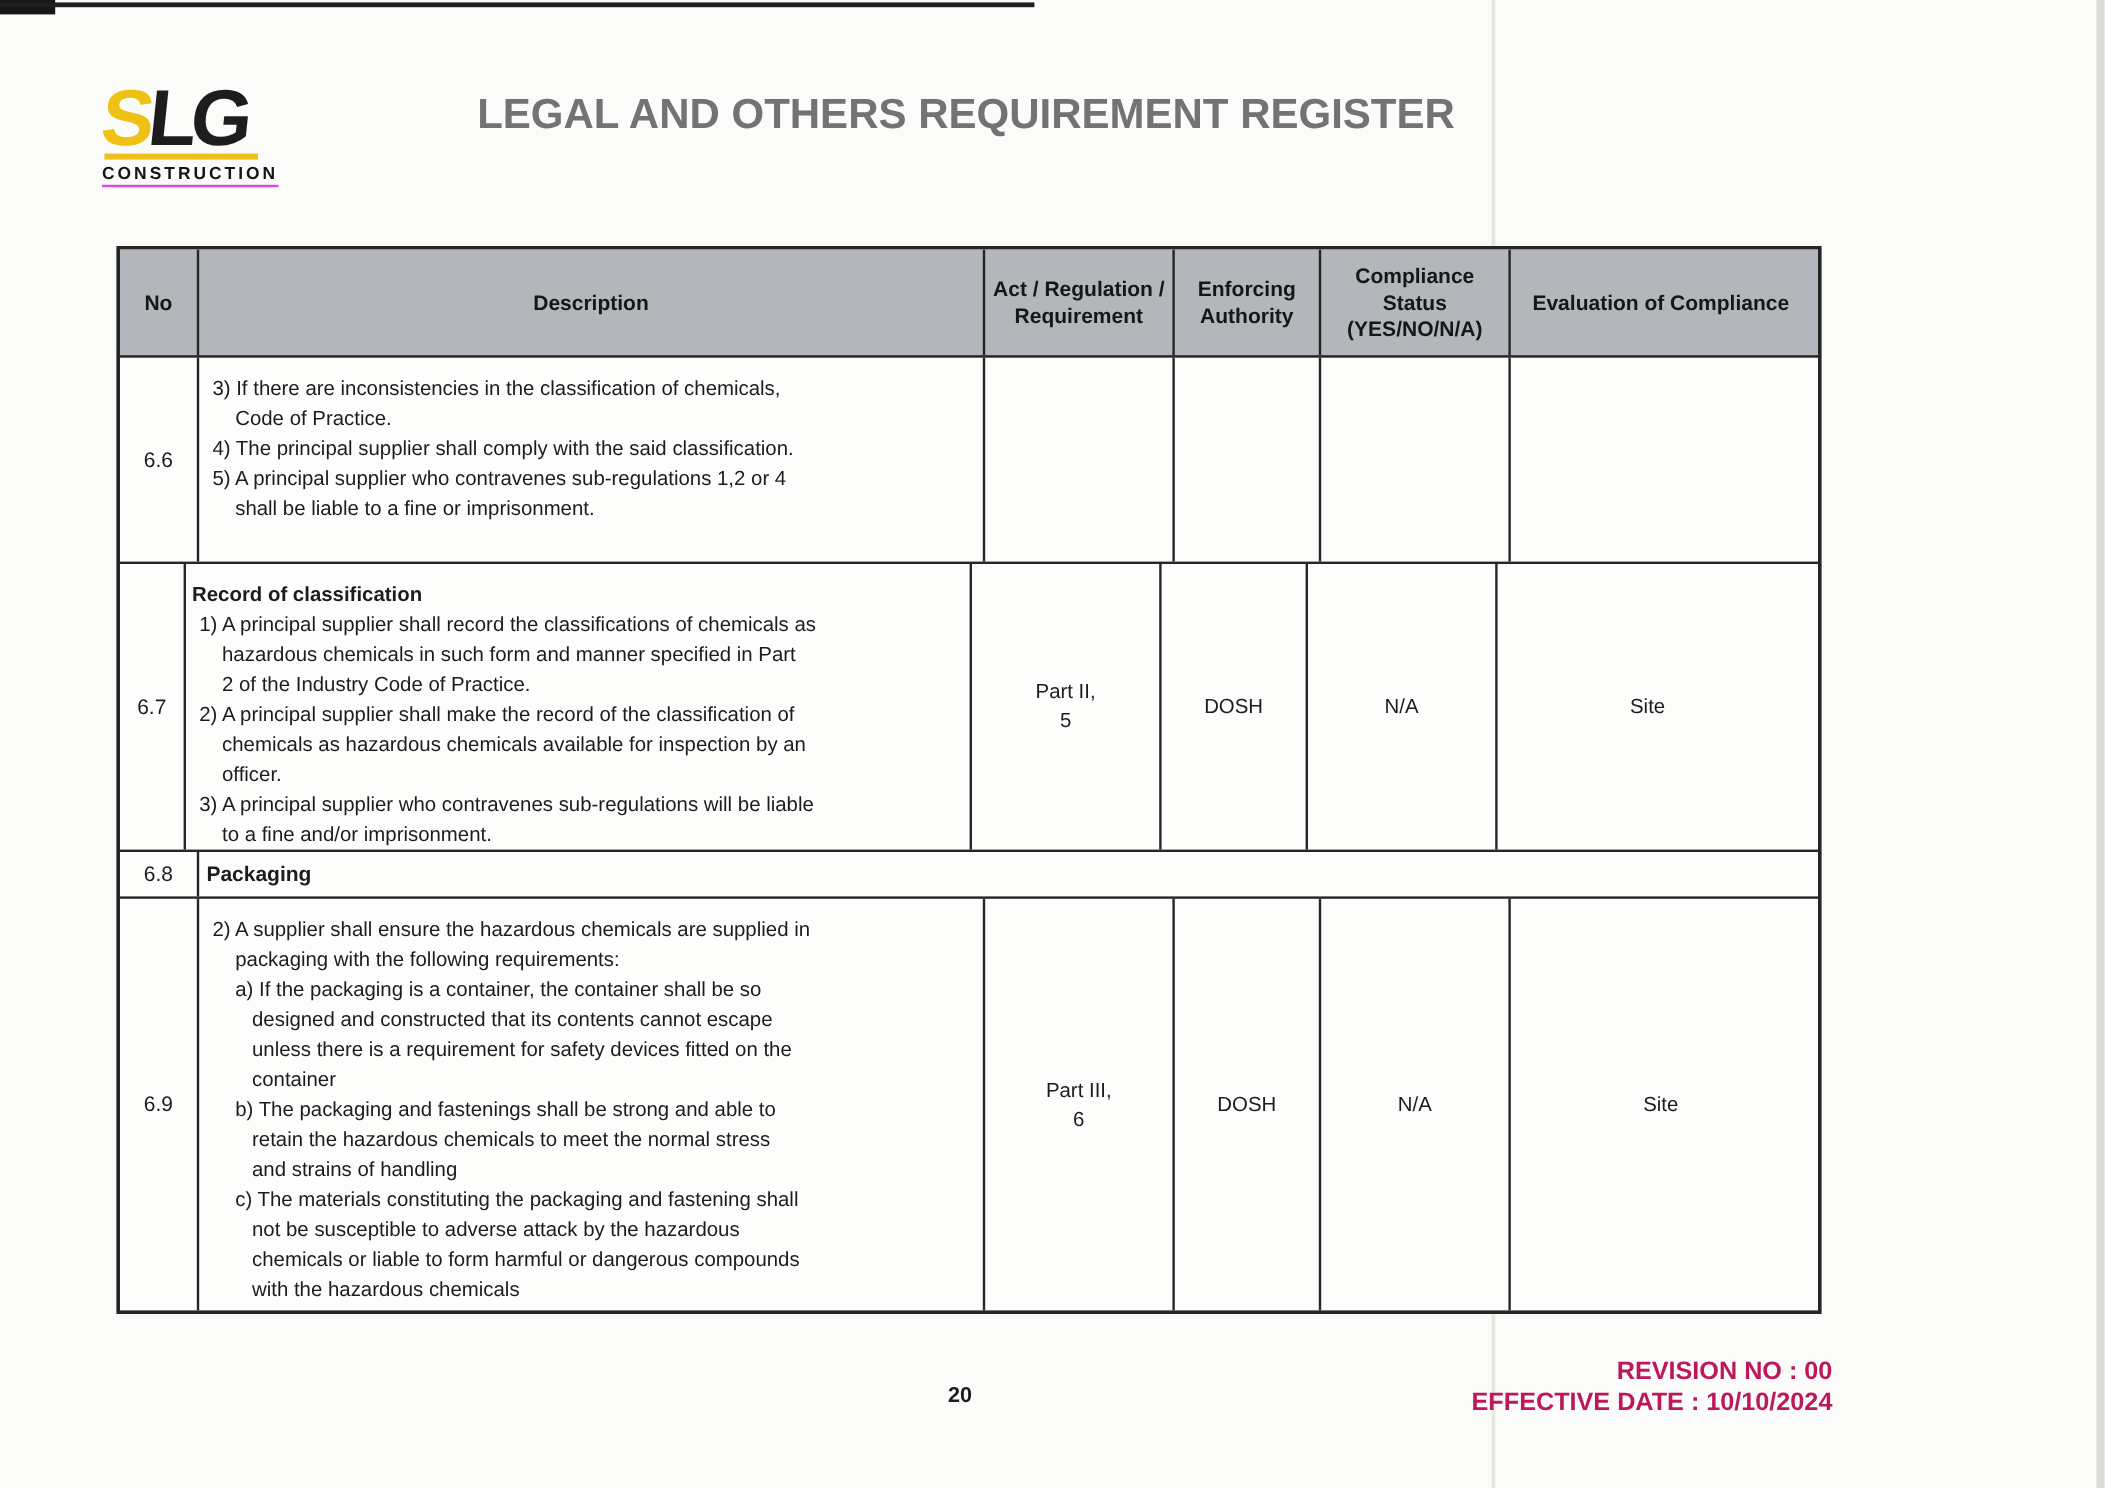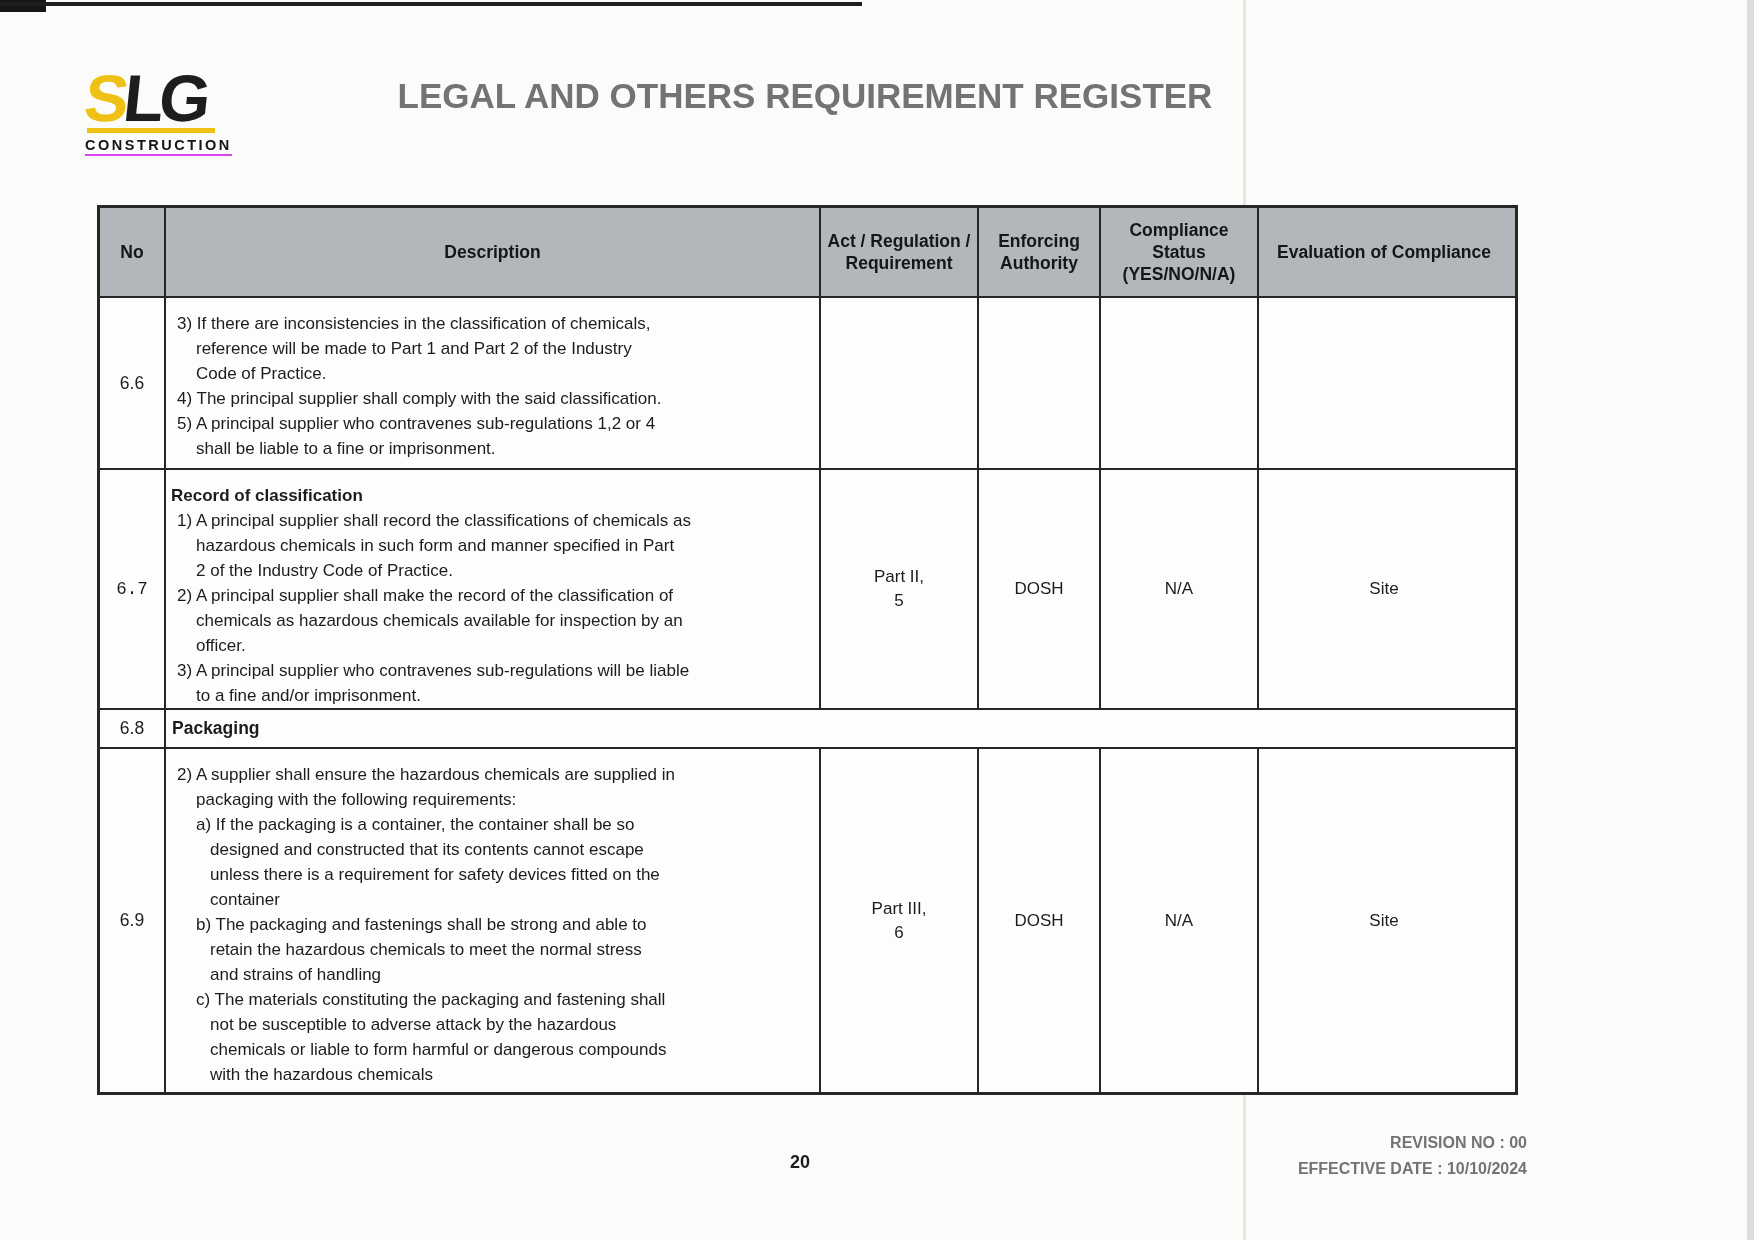--- a/index.html
+++ b/index.html
@@ -55,21 +55,21 @@
   .td-val{
     display:flex;align-items:center;justify-content:center;text-align:center;
     font-size:17px;line-height:24px;white-space:pre-line;
   }
   .td-section{
     flex:1 1 auto;display:flex;align-items:center;
     font-weight:700;font-size:17.5px;padding-left:6px;
   }
   
   .page-number{position:absolute;left:770px;top:1152px;width:60px;text-align:center;font-size:18px;font-weight:600;}
-  .rev-block{position:absolute;right:227px;top:1130px;text-align:right;font-size:16px;font-weight:700;line-height:26px;color:#737373;}
+  .rev-block{position:absolute;right:227px;top:1130px;text-align:right;font-size:21px;font-weight:700;line-height:26px;color:#be185d;}
 </style>
 </head>
 <body>
 
 <div class="scan-top-nub"></div>
 <div class="scan-top-line"></div>
 <div class="scan-fold-line"></div>
 <div class="scan-right-edge"></div>
 
 <div class="logo">
@@ -89,33 +89,32 @@
       <div class="t-cell" style="width: 122px;">Enforcing
 Authority</div>
       <div class="t-cell" style="width: 158px;">Compliance Status
 (YES/NO/N/A)</div>
       <div class="t-cell" style="width: 250px; text-align: right;">Evaluation of Compliance</div>
     </div>
     <div class="t-row" style="height: 170px;">
       <div class="t-cell td-no" style="width: 66px;">6.6</div>
       <div class="t-cell td-desc" style="width: 655px;">
         <div class="desc-line i0">3) If there are inconsistencies in the classification of chemicals,</div>
-        <div class="desc-line i1">reference will be made to Part 1 and Part 2 of the Industry</div>
         <div class="desc-line i1">Code of Practice.</div>
         <div class="desc-line i0">4) The principal supplier shall comply with the said classification.</div>
         <div class="desc-line i0">5) A principal supplier who contravenes sub-regulations 1,2 or 4</div>
         <div class="desc-line i1">shall be liable to a fine or imprisonment.</div>
       </div>
       <div class="t-cell td-val" style="width: 158px;"></div>
       <div class="t-cell td-val" style="width: 122px;"></div>
       <div class="t-cell td-val" style="width: 158px;"></div>
       <div class="t-cell td-val" style="width: 250px;"></div>
     </div>
     <div class="t-row" style="height: 238px;">
-      <div class="t-cell td-no" style="width: 66px; font-family: Liberation Mono, monospace;">6.7</div>
+      <div class="t-cell td-no" style="width: 55px;">6.7</div>
       <div class="t-cell td-desc" style="width: 655px;">
         <div class="desc-title">Record of classification</div>
         <div class="desc-line i0">1) A principal supplier shall record the classifications of chemicals as</div>
         <div class="desc-line i1">hazardous chemicals in such form and manner specified in Part</div>
         <div class="desc-line i1">2 of the Industry Code of Practice.</div>
         <div class="desc-line i0">2) A principal supplier shall make the record of the classification of</div>
         <div class="desc-line i1">chemicals as hazardous chemicals available for inspection by an</div>
         <div class="desc-line i1">officer.</div>
         <div class="desc-line i0">3) A principal supplier who contravenes sub-regulations will be liable</div>
         <div class="desc-line i1">to a fine and/or imprisonment.</div>

